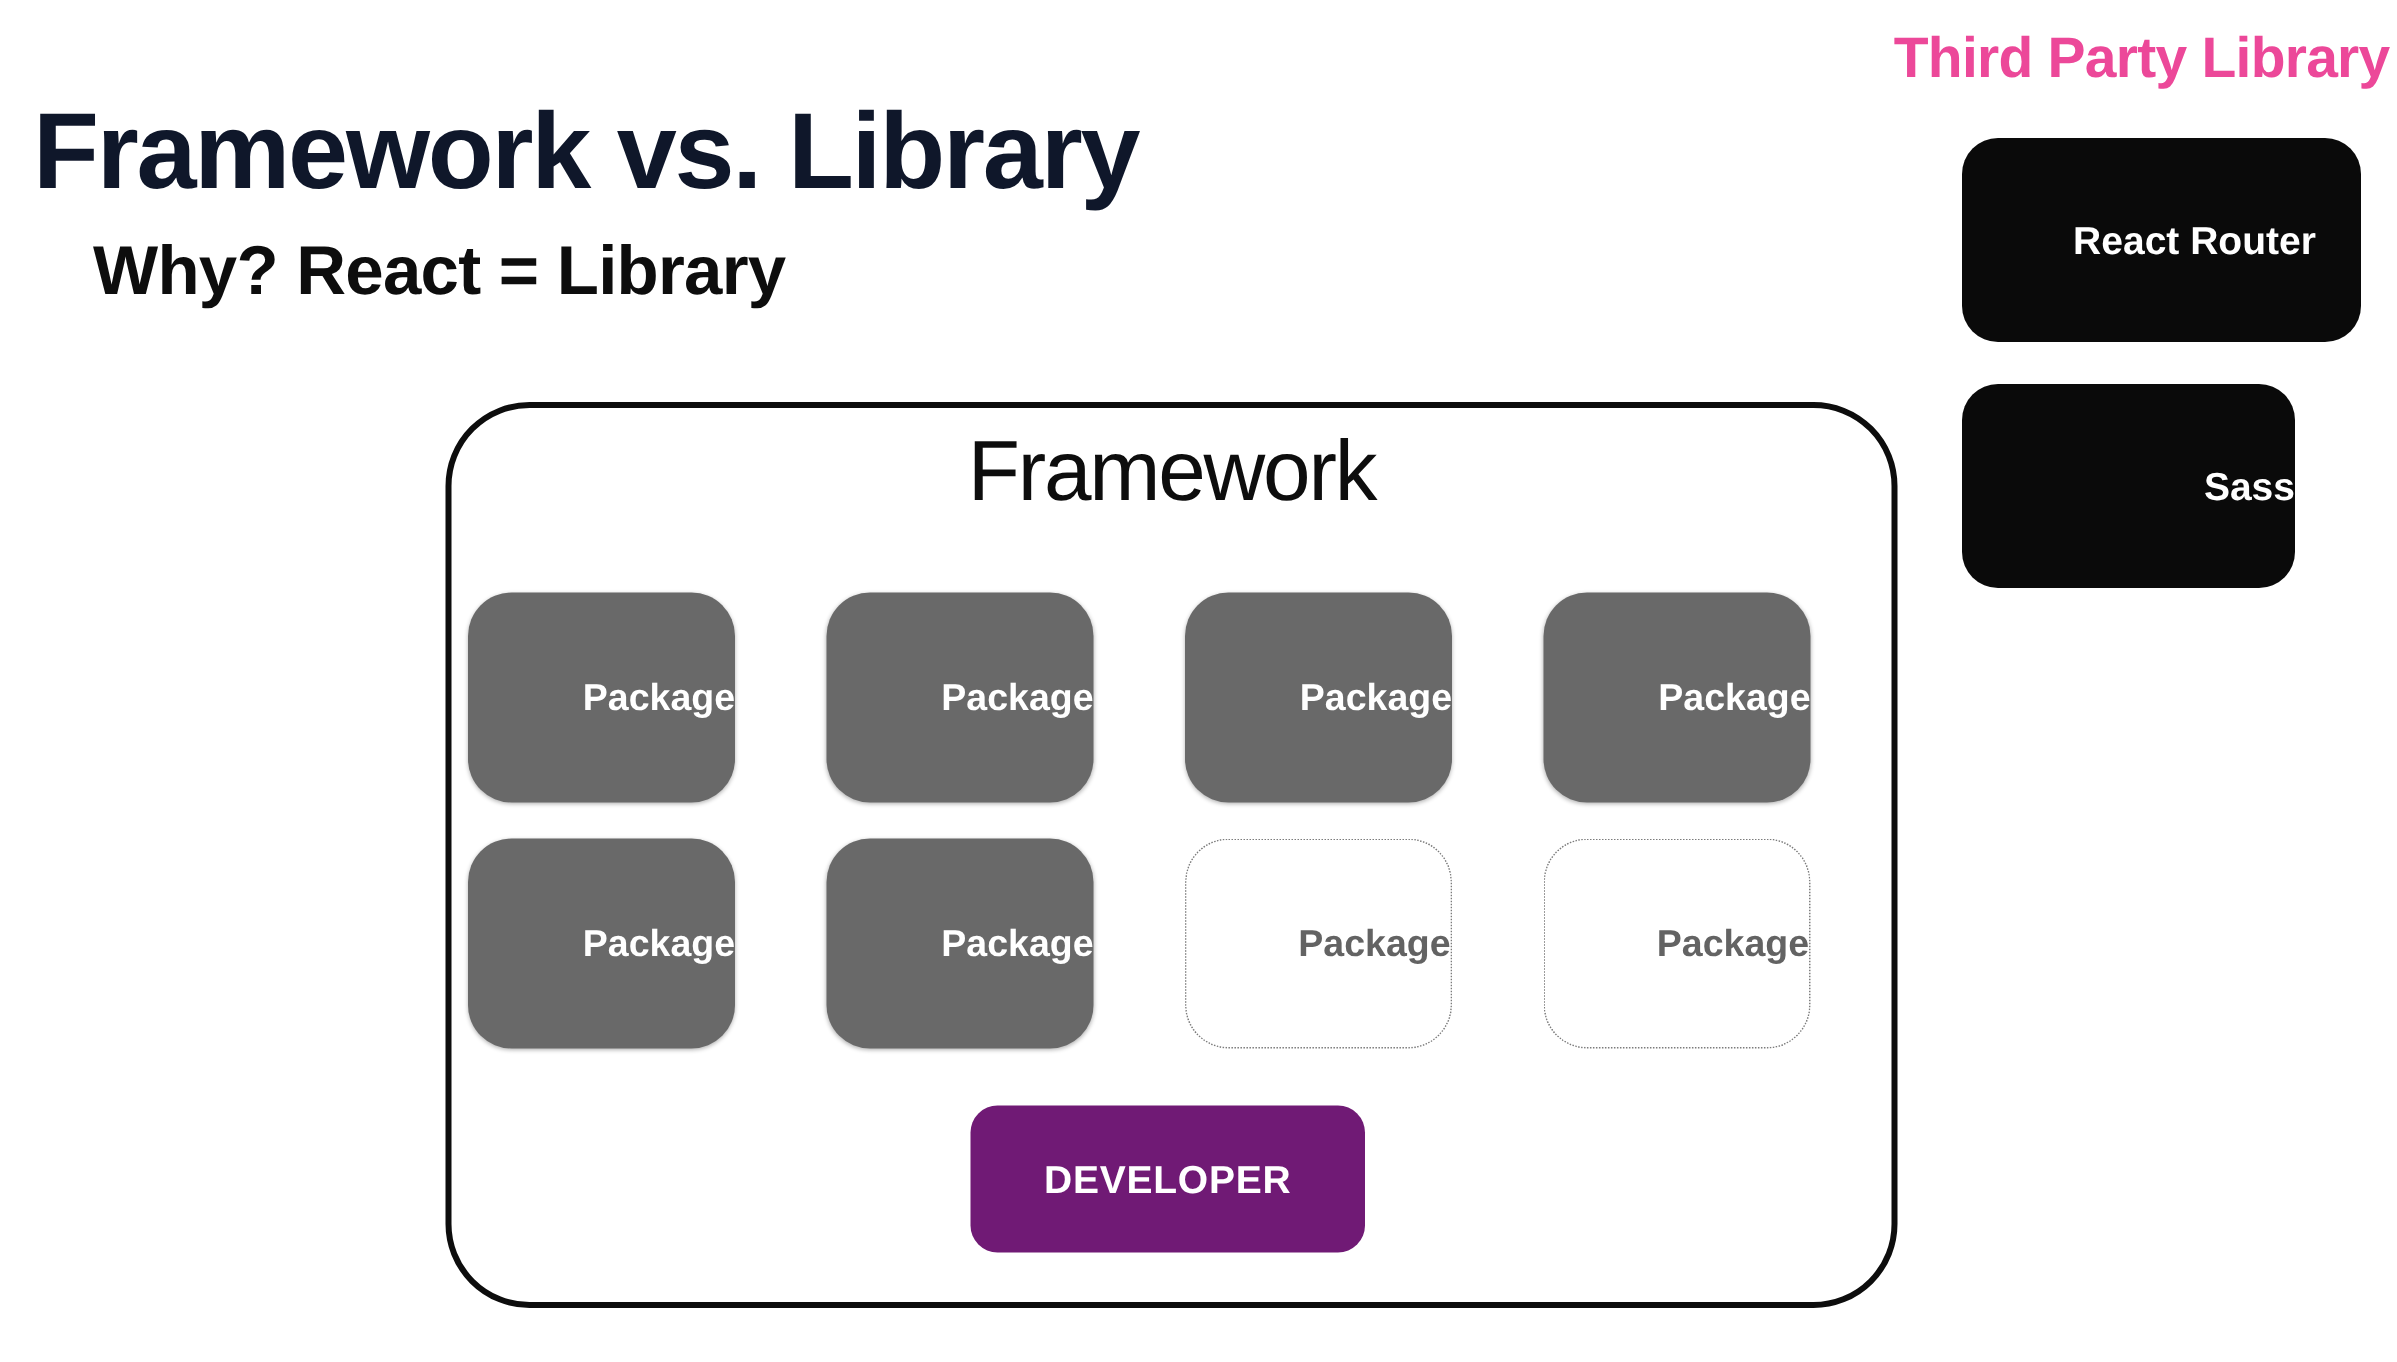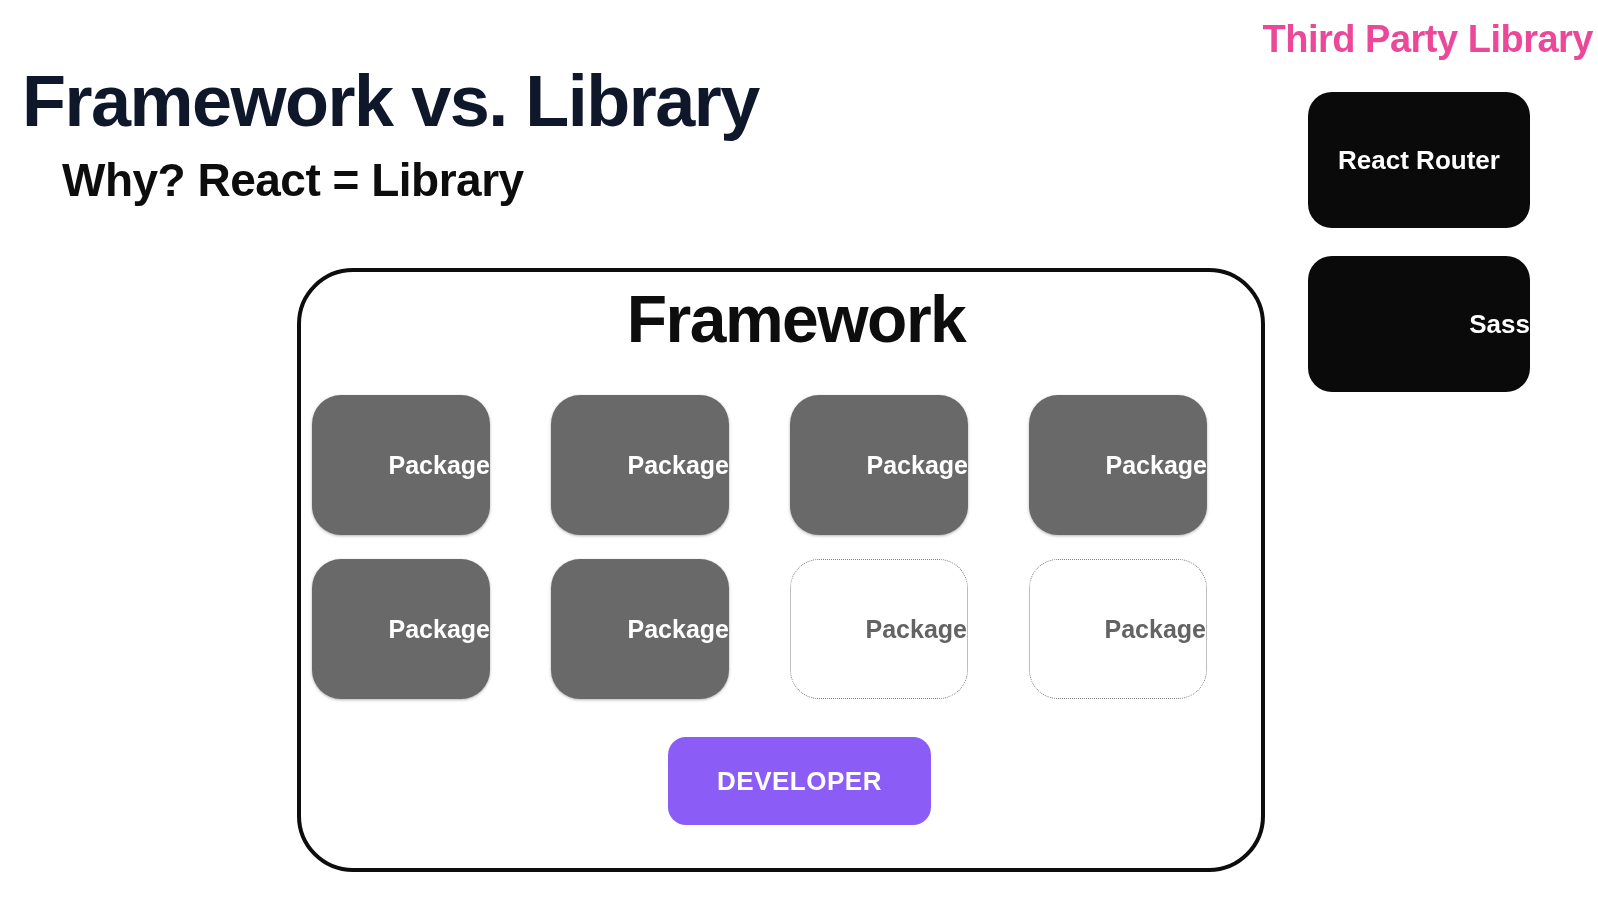--- a/index.html
+++ b/index.html
@@ -61,48 +61,47 @@
     background: #0a0a0a;
     border-radius: 24px;
     display: flex;
     align-items: center;
     justify-content: center;
     color: #ffffff;
     font-size: 26px;
     font-weight: 600;
     white-space: nowrap;
   }
-  .tpl-box.first  { top: 92px; }
+  .tpl-box.first  { top: 92px; padding-left: 44px; }
   .tpl-box.second { top: 256px; justify-content: flex-end; }
 
   
   .framework {
     position: absolute;
     left: 297px;
     top: 268px;
     width: 968px;
     height: 604px;
     box-sizing: border-box;
     background: #ffffff;
     border: 4px solid #0d0d0d;
     border-radius: 56px;
   }
   .fw-heading {
     position: absolute;
     top: 14px;
     left: 0;
     width: 100%;
     text-align: center;
-    font-size: 66px;
+    font-size: 57px;
     line-height: 1.0;
-    font-weight: 700;
+    font-weight: 400;
     letter-spacing: -1.5px;
     color: #0d0d0d;
     white-space: nowrap;
-    padding-left: 15px;
   }
 
   .pkg {
     position: absolute;
     width: 178px;
     height: 140px;
     border-radius: 29px;
     display: flex;
     align-items: center;
     justify-content: flex-end;
@@ -123,25 +122,25 @@
   }
   .pkg.c0 { left: 11px;  }
   .pkg.c1 { left: 250px; }
   .pkg.c2 { left: 489px; }
   .pkg.c3 { left: 728px; }
   .pkg.r0 { top: 123px; }
   .pkg.r1 { top: 287px; }
 
   .developer {
     position: absolute;
-    left: 367px;
+    left: 346px;
     top: 465px;
     width: 263px;
-    height: 88px;
-    background: #8b5cf6;
+    height: 98px;
+    background: #701a75;
     border-radius: 18px;
     display: flex;
     align-items: center;
     justify-content: center;
     color: #ffffff;
     font-size: 26px;
     font-weight: 700;
     letter-spacing: 0.5px;
     white-space: nowrap;
   }

